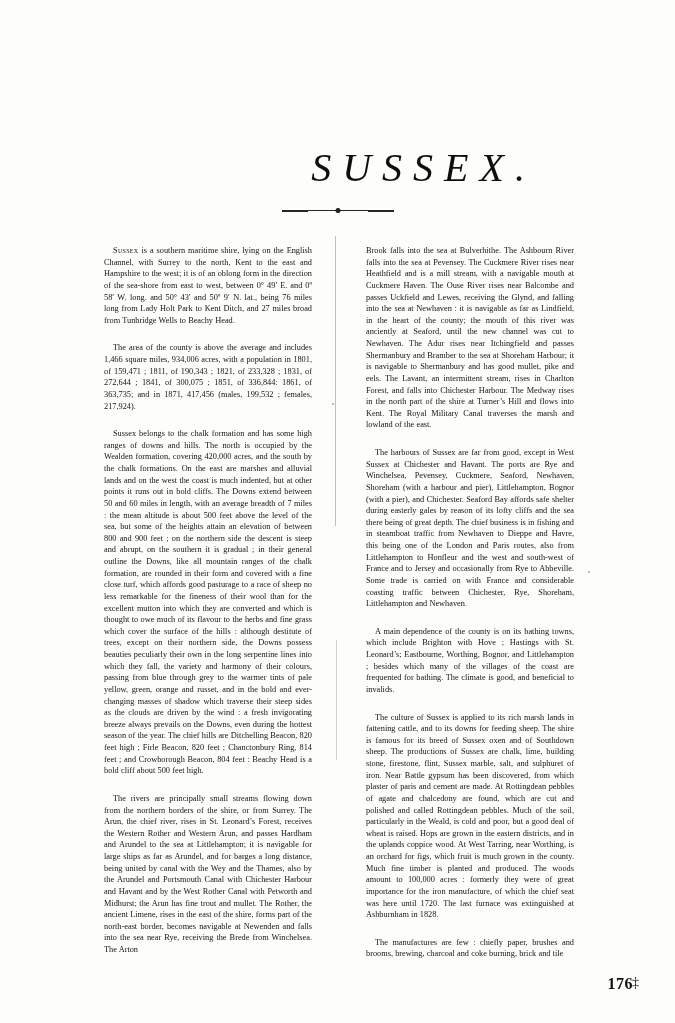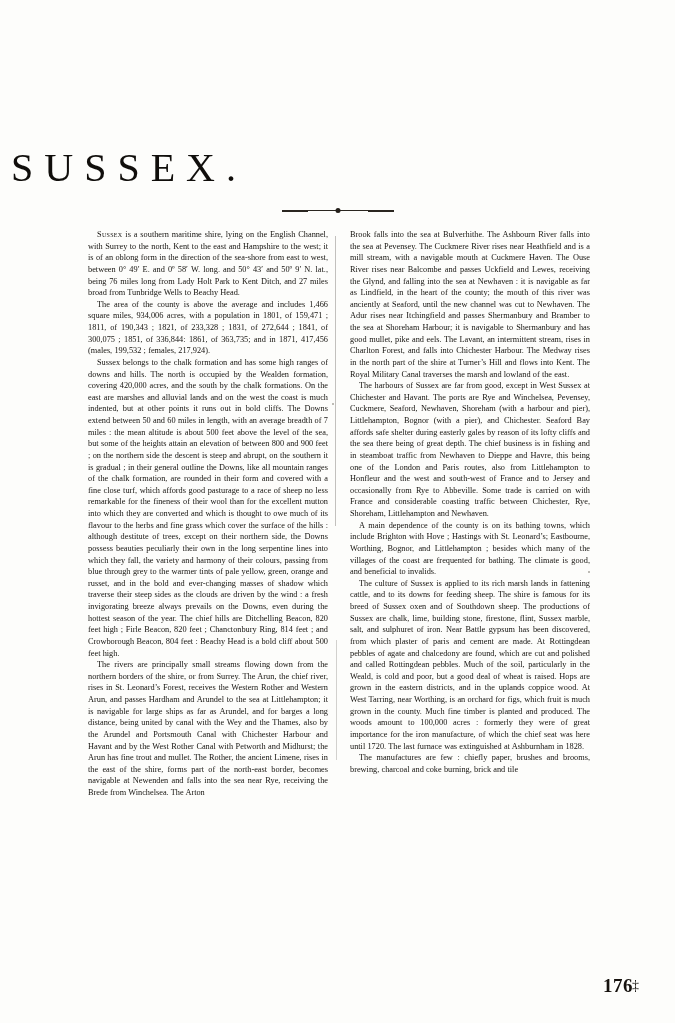--- a/index.html
+++ b/index.html
@@ -22,21 +22,22 @@
     inset: 0;
     background: #fdfdfb;
   }
 
   
   .title-block {
     position: absolute;
     top: 148px;
     left: 0;
     width: 536px;
-    text-align: left;
+    text-align: right;
+    font-style: italic;
   }
   .page-title {
     font-family: "Liberation Serif", "DejaVu Serif", serif;
     font-size: 40px;
     line-height: 1;
     letter-spacing: 11px;
     text-indent: 11px;
     font-weight: 400;
     color: #100e0b;
     margin: 0;
@@ -96,21 +97,21 @@
     width: 240px;
     font-size: 8.3px;
     line-height: 11.62px;
     text-align: justify;
     text-justify: inter-word;
     -webkit-hyphens: none;
     hyphens: none;
     word-spacing: 0.15px;
   }
   .col p {
-    margin: 0;
+    margin: 16px;
     text-indent: 9px;
   }
   .col p.cont {
     text-indent: 0;
   }
   .smallcaps {
     font-variant: small-caps;
     letter-spacing: 0.3px;
   }
 
@@ -118,21 +119,21 @@
   .folio {
     position: absolute;
     top: 975px;
     left: 0;
     width: 675px;
     text-align: right;
     padding-right: 36px;
     box-sizing: border-box;
   }
   .folio-number {
-    font-size: 19px;
+    font-size: 16px;
     font-weight: 700;
     letter-spacing: 0.5px;
     color: #16120e;
     font-family: "Liberation Serif", "DejaVu Serif", serif;
   }
   .folio-mark {
     font-size: 14px;
     vertical-align: 2px;
     margin-left: -1px;
   }

